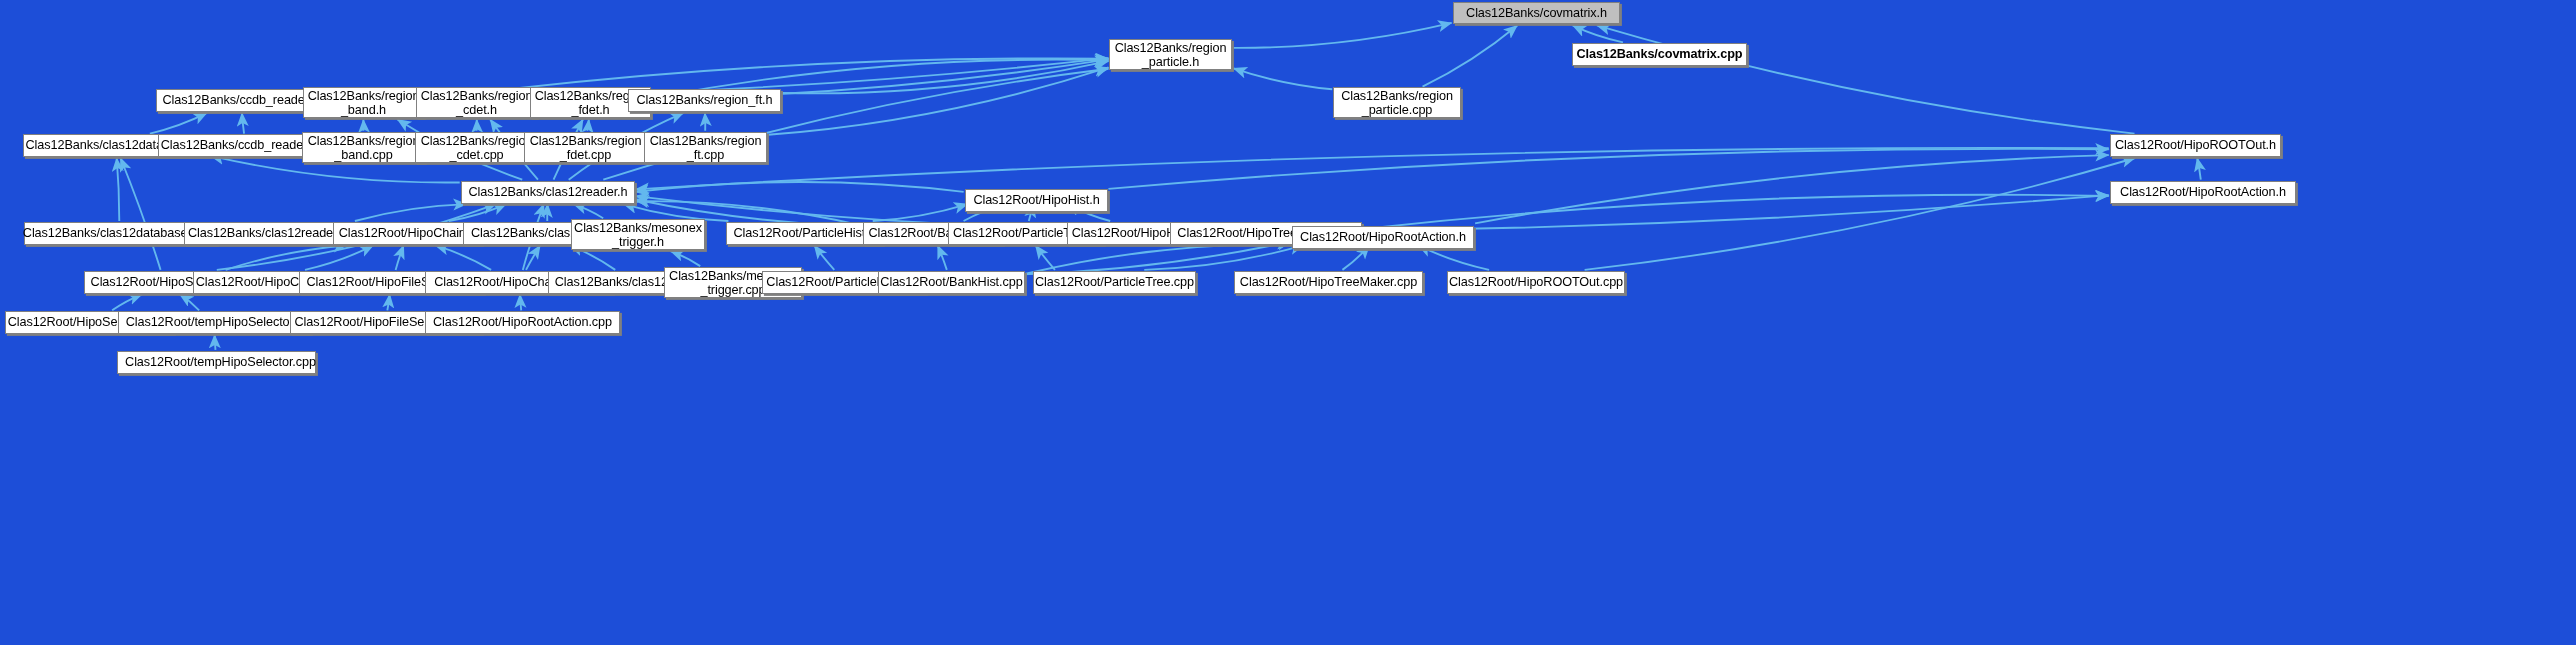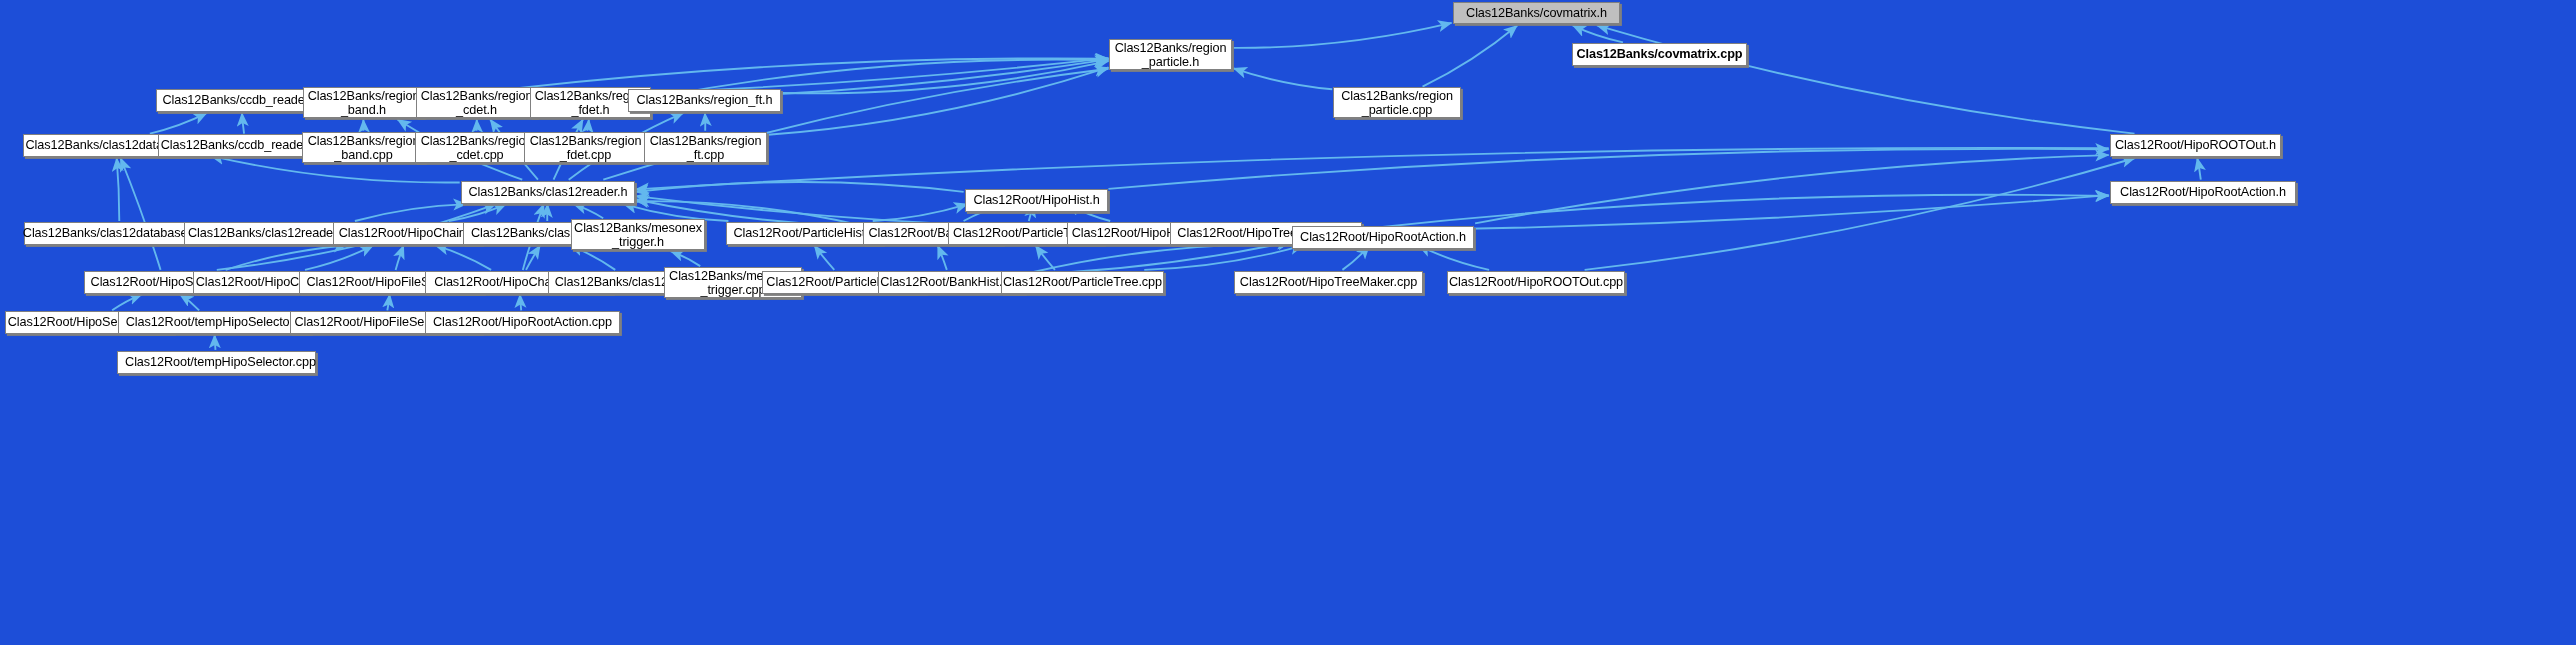--- a/index.html
+++ b/index.html
@@ -165,21 +165,21 @@
       <div class="gnode" style="left: 1292px; top: 226px; width: 182px; height: 22.6px;">Clas12Root/HipoRootAction.h</div>
       <div class="gnode" style="left: 84px; top: 271px; width: 163px; height: 22.6px;">Clas12Root/HipoSelector.h</div>
       <div class="gnode" style="left: 193px; top: 271px; width: 156px; height: 22.6px;">Clas12Root/HipoChain.cpp</div>
       <div class="gnode" style="left: 299px; top: 271px; width: 185px; height: 22.6px;">Clas12Root/HipoFileSelector.h</div>
       <div class="gnode" style="left: 425px; top: 271px; width: 188px; height: 22.6px;">Clas12Root/HipoChainWriter.h</div>
       <div class="gnode" style="left: 548px; top: 271px; width: 180px; height: 22.6px;">Clas12Banks/clas12writer.cpp</div>
       <div class="gnode" style="left: 664px; top: 267px; width: 138px; height: 31px;">Clas12Banks/mesonex
 _trigger.cpp</div>
       <div class="gnode" style="left: 762px; top: 271px; width: 164px; height: 22.6px;">Clas12Root/ParticleHist.cpp</div>
       <div class="gnode" style="left: 878px; top: 271px; width: 147px; height: 22.6px;">Clas12Root/BankHist.cpp</div>
-      <div class="gnode" style="left: 1001px; top: 271px; width: 163px; height: 22.6px;">Clas12Root/ParticleTree.cpp</div>
+      <div class="gnode" style="left: 1033px; top: 271px; width: 163px; height: 22.6px;">Clas12Root/ParticleTree.cpp</div>
       <div class="gnode" style="left: 1234px; top: 271px; width: 189px; height: 22.6px;">Clas12Root/HipoTreeMaker.cpp</div>
       <div class="gnode" style="left: 1436px; top: 271px; width: 178px; height: 22.6px; margin-left: 11px;">Clas12Root/HipoROOTOut.cpp</div>
       <div class="gnode" style="left: 4.7px; top: 311px; width: 169px; height: 22.6px;">Clas12Root/HipoSelector.cpp</div>
       <div class="gnode" style="left: 118px; top: 311px; width: 193px; height: 22.6px;">Clas12Root/tempHipoSelector.h</div>
       <div class="gnode" style="left: 290px; top: 311px; width: 192px; height: 22.6px;">Clas12Root/HipoFileSelector.cpp</div>
       <div class="gnode" style="left: 425px; top: 311px; width: 195px; height: 22.6px;">Clas12Root/HipoRootAction.cpp</div>
       <div class="gnode" style="left: 117px; top: 351px; width: 199px; height: 22.6px; padding-left: 8px;">Clas12Root/tempHipoSelector.cpp</div>
     </div>
 </div>
 

